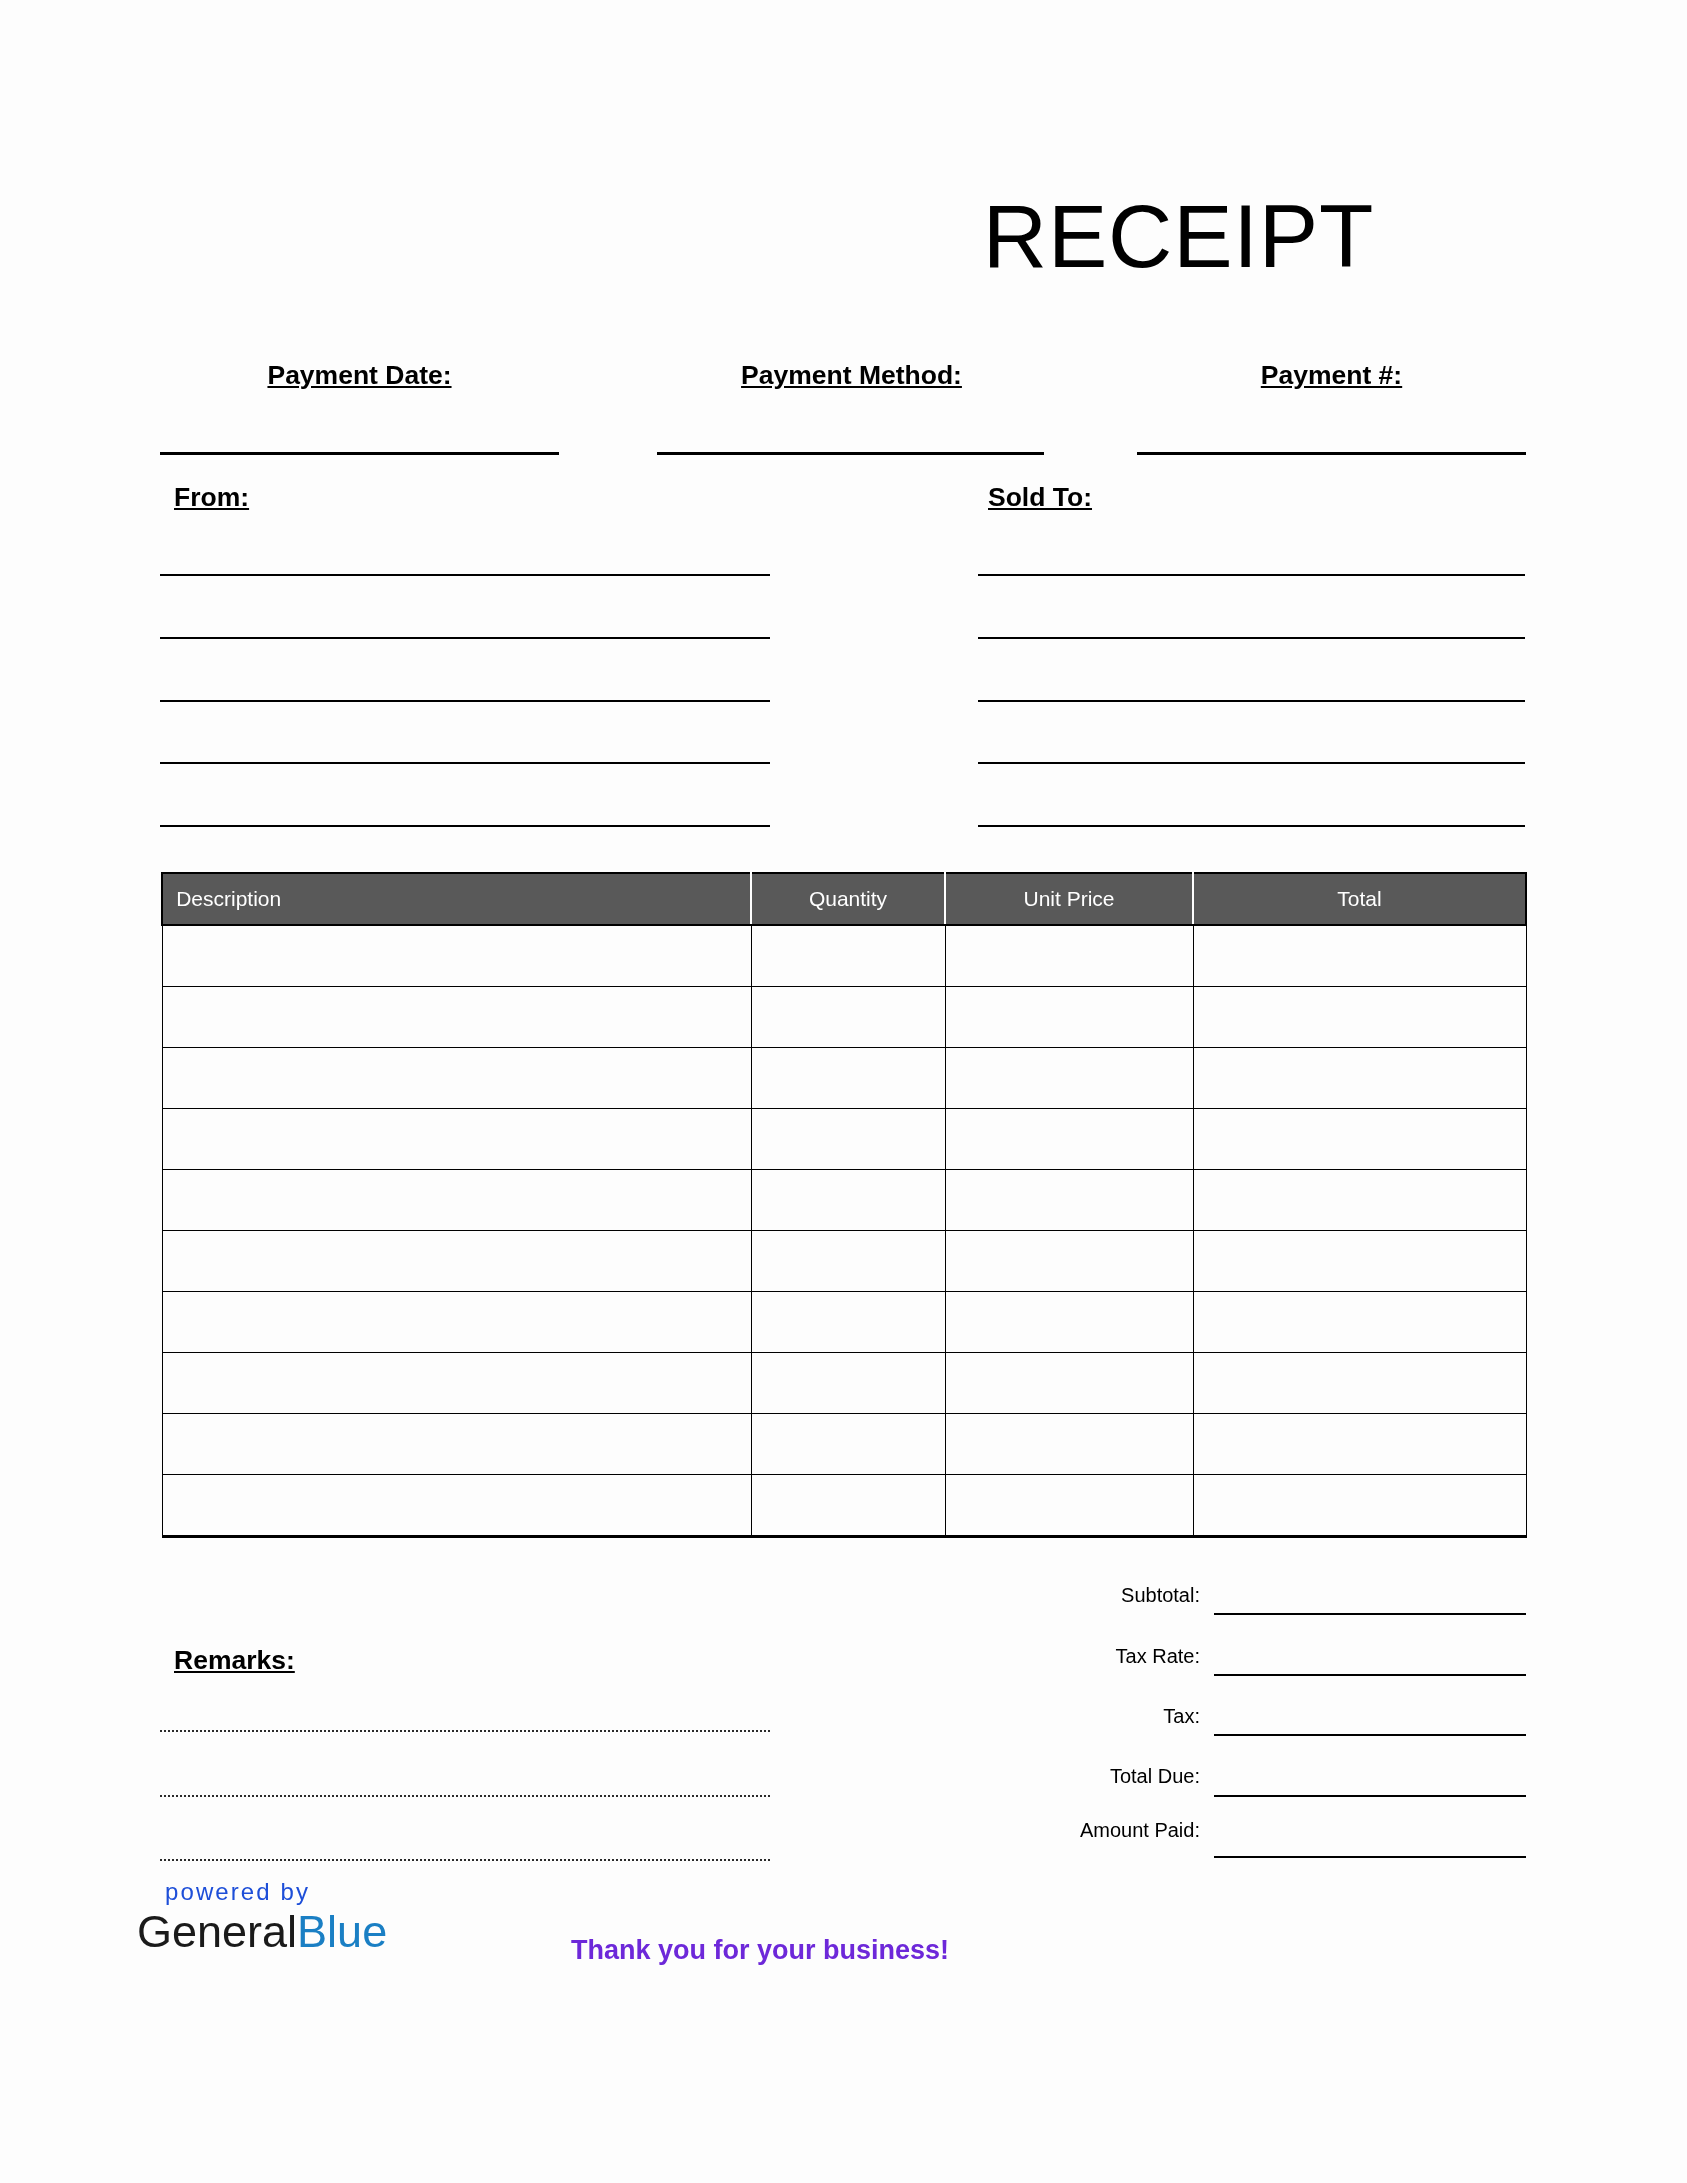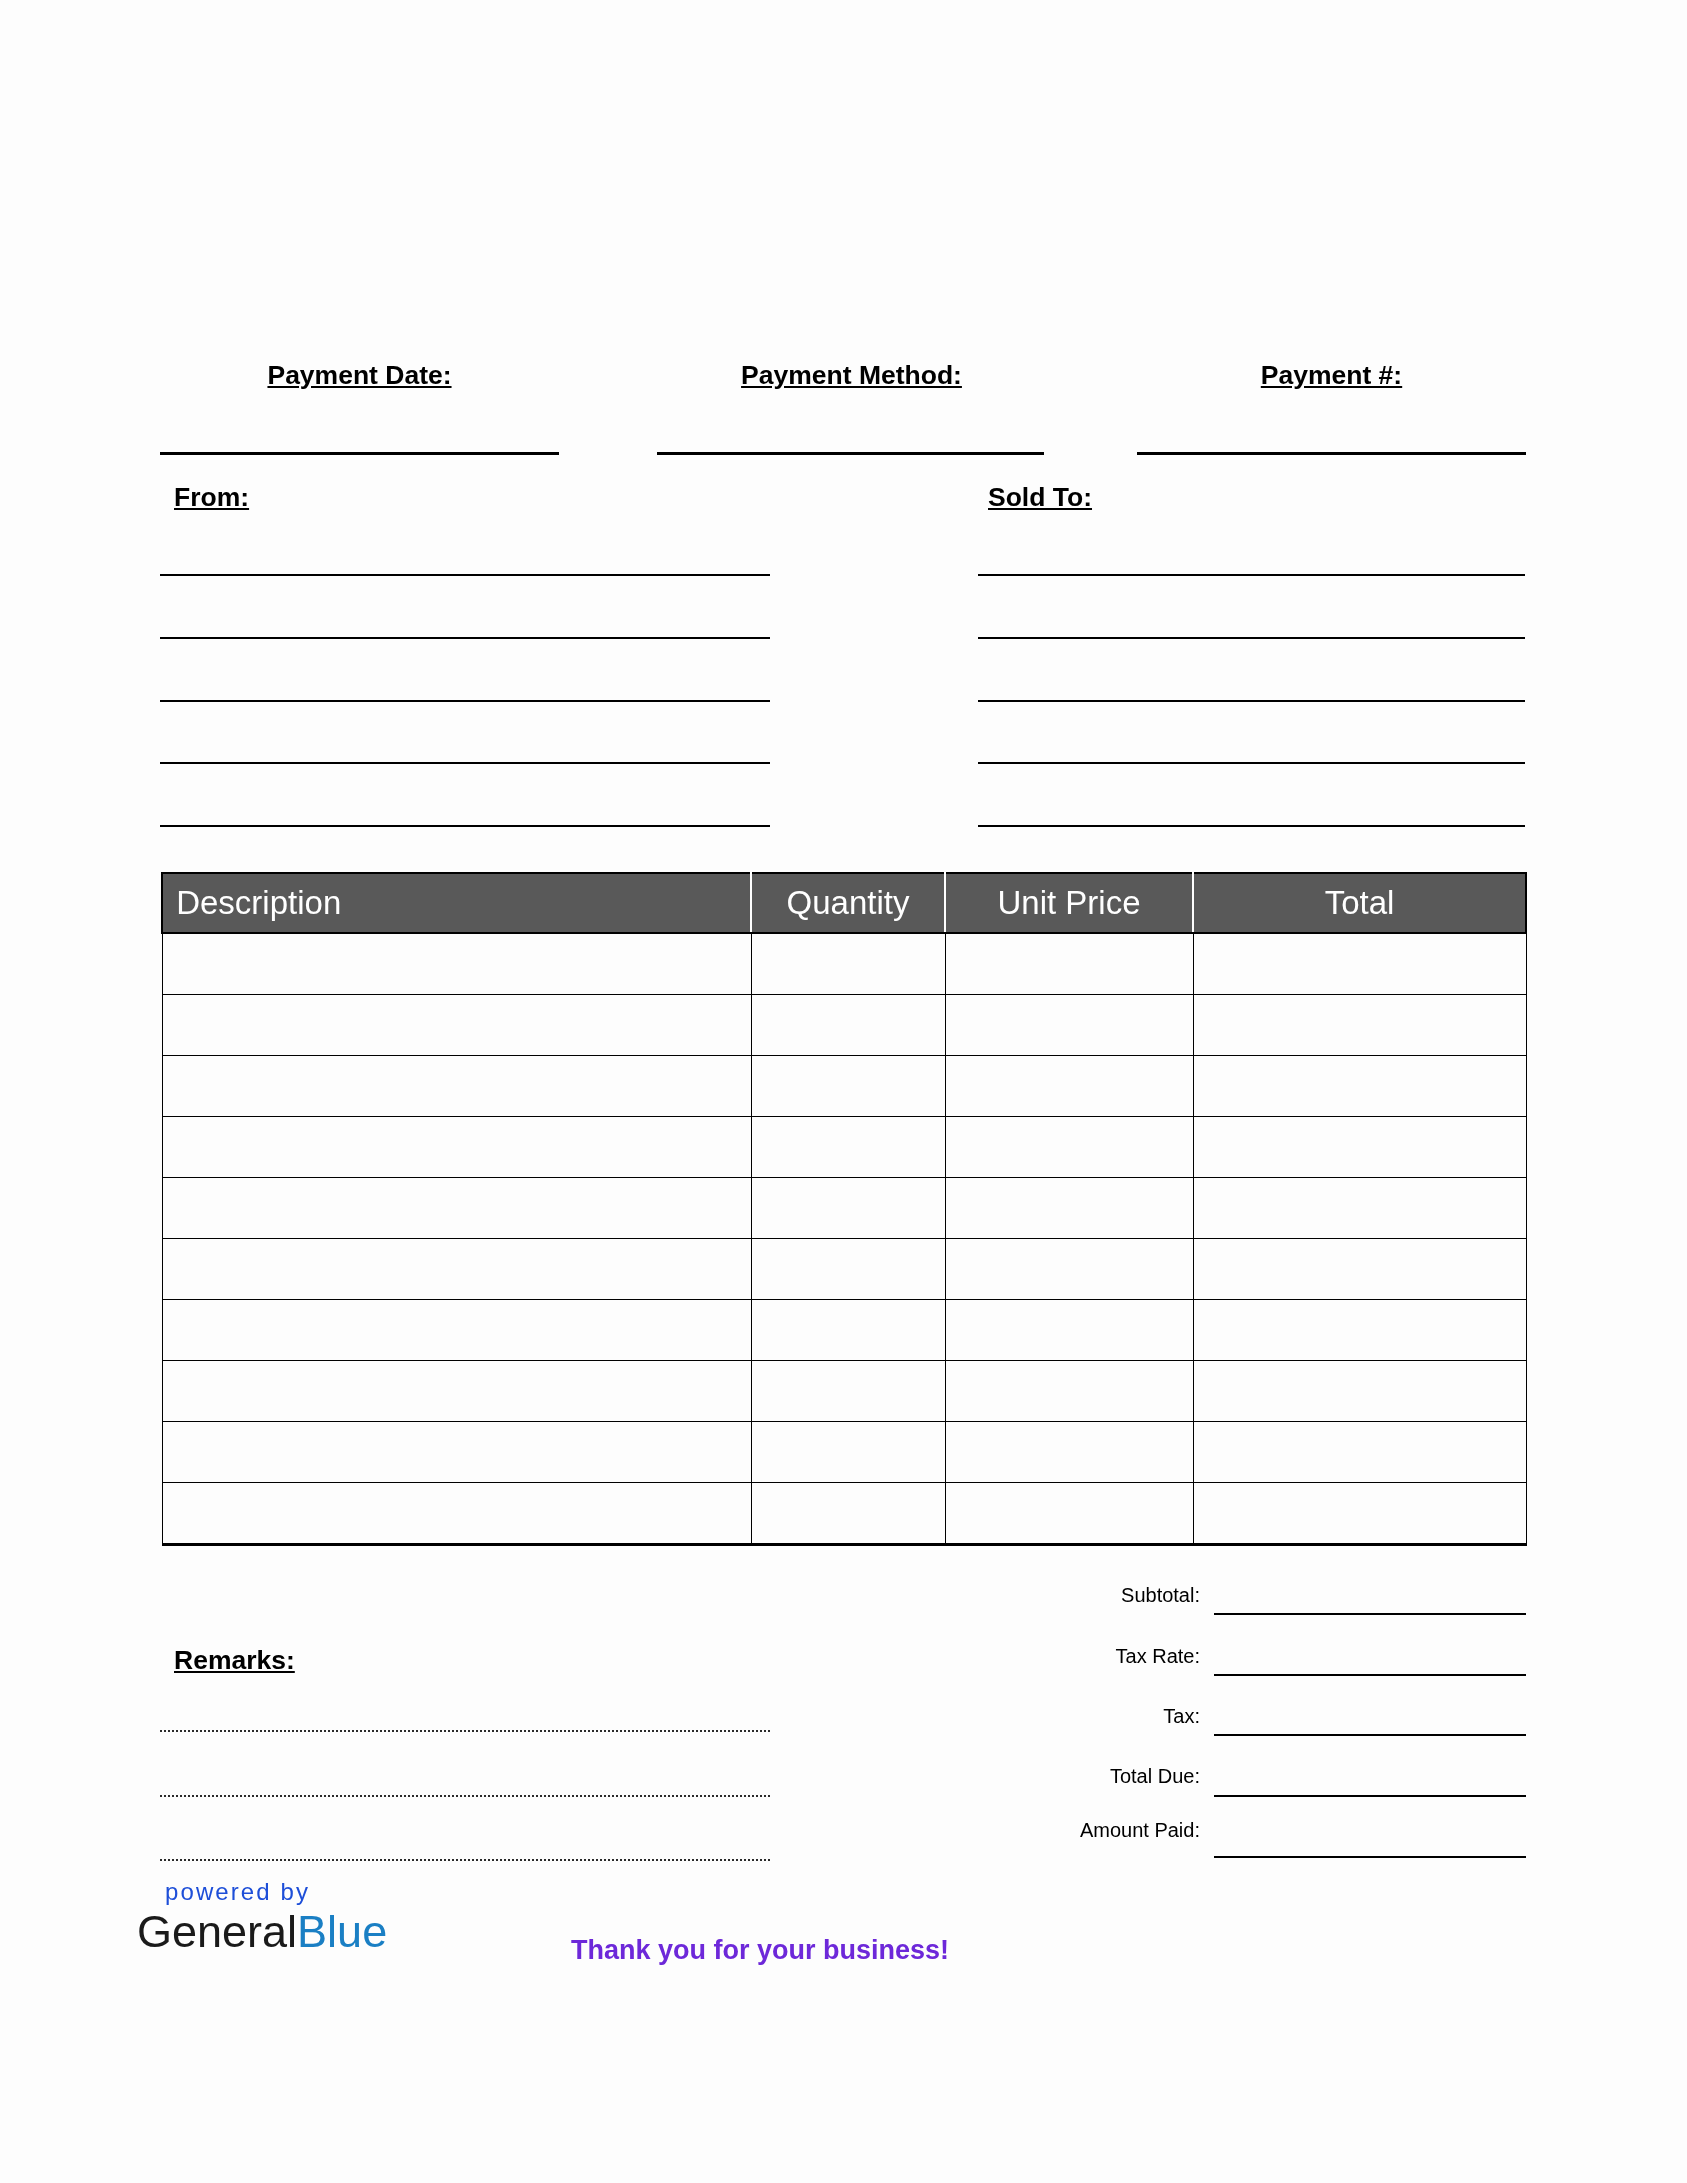--- a/index.html
+++ b/index.html
@@ -75,22 +75,22 @@
     left: 161px;
     top: 872px;
     width: 1365px;
     border-collapse: collapse;
     table-layout: fixed;
   }
   .items-table th {
     background: #595959;
     color: #ffffff;
     font-weight: 400;
-    font-size: 33px;
-    height: 60px;
+    font-size: 21px;
+    height: 52px;
     border: 2.5px solid #000;
     border-right-color: #ffffff;
     padding: 0 0 0 13.2px;
     text-align: left;
     box-sizing: border-box;
   }
   .items-table th.c-qty,
   .items-table th.c-unit { text-align: center; padding-left: 0; }
   .items-table th.c-total { text-align: center; padding-left: 0; border-right-color: #000; }
   .items-table td {
@@ -172,20 +172,21 @@
     color: #6d28d9;
     white-space: nowrap;
     font-weight: bold;
   }
 </style>
 </head>
 <body>
 
 <div class="page">
 
+  <div class="title">RECEIPT</div>
 
   <div class="field-label" id="lbl-payment-date">Payment Date:</div>
   <div class="rule" id="rule-payment-date"></div>
 
   <div class="field-label" id="lbl-payment-method">Payment Method:</div>
   <div class="rule" id="rule-payment-method"></div>
 
   <div class="field-label" id="lbl-receipt-no">Payment #:</div>
   <div class="rule" id="rule-receipt-no"></div>
 

